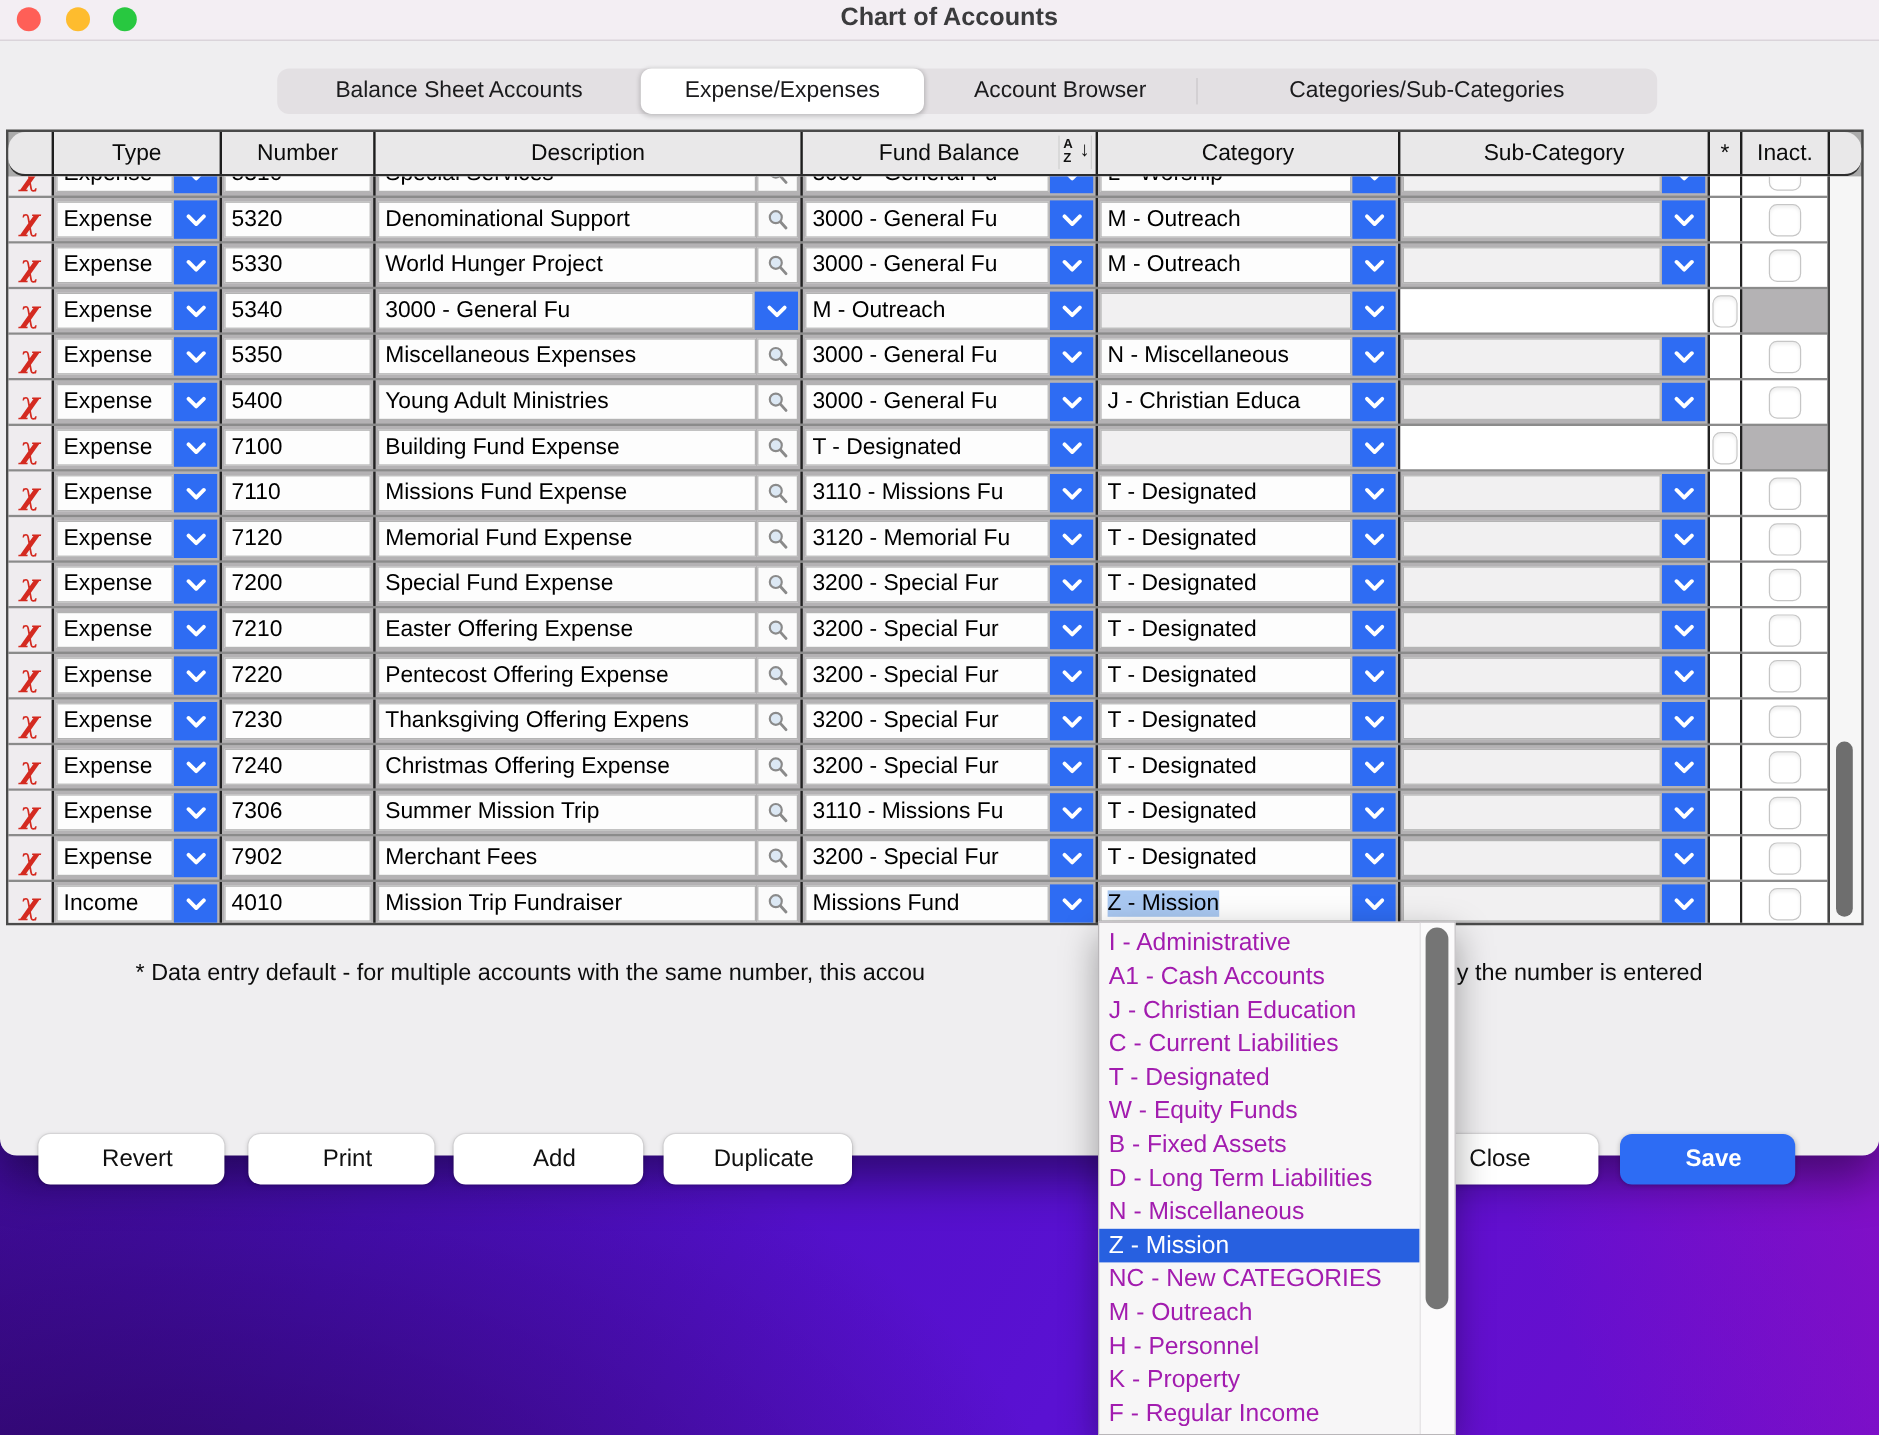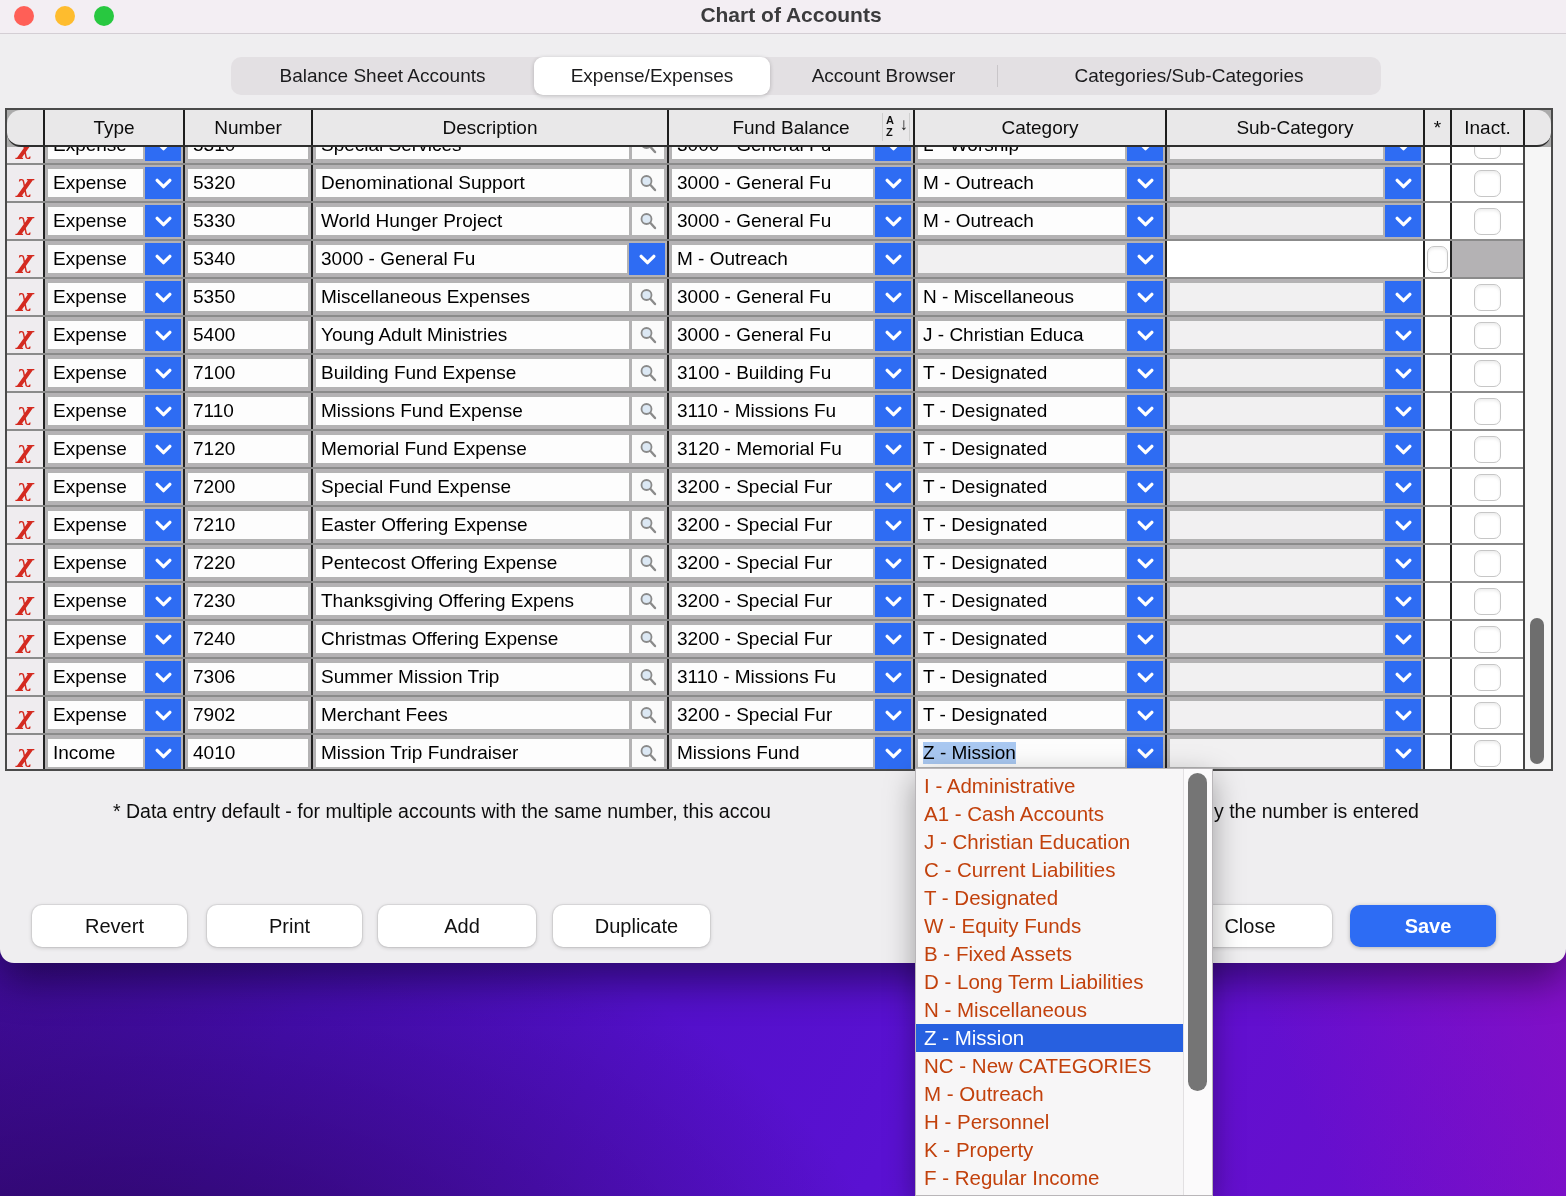--- a/index.html
+++ b/index.html
@@ -70,35 +70,35 @@
   .hl{background:#a9c8f1;}
 
   .vscroll{position:absolute;top:37px;right:0;width:26px;bottom:0;background:#f6f6f6;border-left:2px solid #454545;}
   .vthumb{position:absolute;left:5px;width:14px;top:471px;height:146px;border-radius:7px;background:#6e6e6e;}
 
   
   .fn{position:absolute;top:800px;font-size:19.5px;color:#0d0d0d;white-space:nowrap;}
   .fnL{left:113px;} .fnR{left:1214px;}
 
   
-  .btn{position:absolute;top:905px;height:42px;border-radius:10px;background:#fff;border:none;
+  .btn{position:absolute;top:945px;height:42px;border-radius:10px;background:#fff;border:none;
        box-shadow:0 0 0 1px rgba(0,0,0,.06),0 1px 4px rgba(0,0,0,.18);font-size:20px;color:#101010;
        display:flex;align-items:center;justify-content:center;cursor:pointer;font-family:inherit;padding-left:16px;}
   .btn.revert{left:32px;width:155px;}
   .btn.print{left:207px;width:155px;}
   .btn.add{left:378px;width:158px;}
   .btn.duplicate{left:553px;width:157px;}
   .btn.close{left:1158px;width:174px;}
   .btn.save{left:1350px;width:146px;background:#2d6cf4;color:#fff;box-shadow:0 1px 4px rgba(0,0,0,.25);font-weight:bold;}
 
   
   .dropdown{position:absolute;left:915px;top:768px;width:298px;height:428px;background:#f7f6f7;
             border:1px solid #b9b6b9;box-sizing:border-box;box-shadow:0 10px 28px rgba(0,0,0,.35);z-index:50;}
   .dd-items{position:absolute;left:0;top:3px;right:28px;}
-  .dd-item{height:28px;display:flex;align-items:center;padding-left:8px;font-size:20.5px;color:#c2410c;
+  .dd-item{height:28px;display:flex;align-items:center;padding-left:8px;font-size:20.5px;color:#a21caf;
            white-space:nowrap;cursor:pointer;}
   .dd-item.selected{background:#2760e0;color:#fff;}
   .dd-scroll{position:absolute;top:0;right:0;width:28px;bottom:0;background:#fbfafb;border-left:1px solid #e2e0e2;}
   .dd-thumb{position:absolute;left:4px;top:4px;width:19px;height:318px;border-radius:10px;background:#757575;}
 </style>
 </head>
 <body>
 
 <div id="screen">
   <div class="wallpaper"></div>
@@ -474,28 +474,20 @@
     <div class="cell">
       <div class="field">Building Fund Expense</div>
       <button class="mag">
         <svg width="20" height="20" viewBox="0 0 20 20">
           <circle cx="8.5" cy="8" r="5" fill="#dce8f4" stroke="#8a8a8a" stroke-width="1.8"></circle>
           <line x1="12.5" y1="12" x2="17" y2="17" stroke="#8a8a8a" stroke-width="2.4" stroke-linecap="round"></line>
         </svg>
       </button>
     </div>
     <div class="cell">
-      <div class="field">3100 - Building Fu</div>
-      <button class="ddb">
-        <svg class="chev" viewBox="0 0 16 10">
-                    <polyline points="2,2 8,8 14,2"></polyline>
-                  </svg>
-      </button>
-    </div>
-    <div class="cell">
       <div class="field">T - Designated</div>
       <button class="ddb">
         <svg class="chev" viewBox="0 0 16 10">
                     <polyline points="2,2 8,8 14,2"></polyline>
                   </svg>
       </button>
     </div>
     <div class="cell">
       <div class="field sub"></div>
       <button class="ddb">

